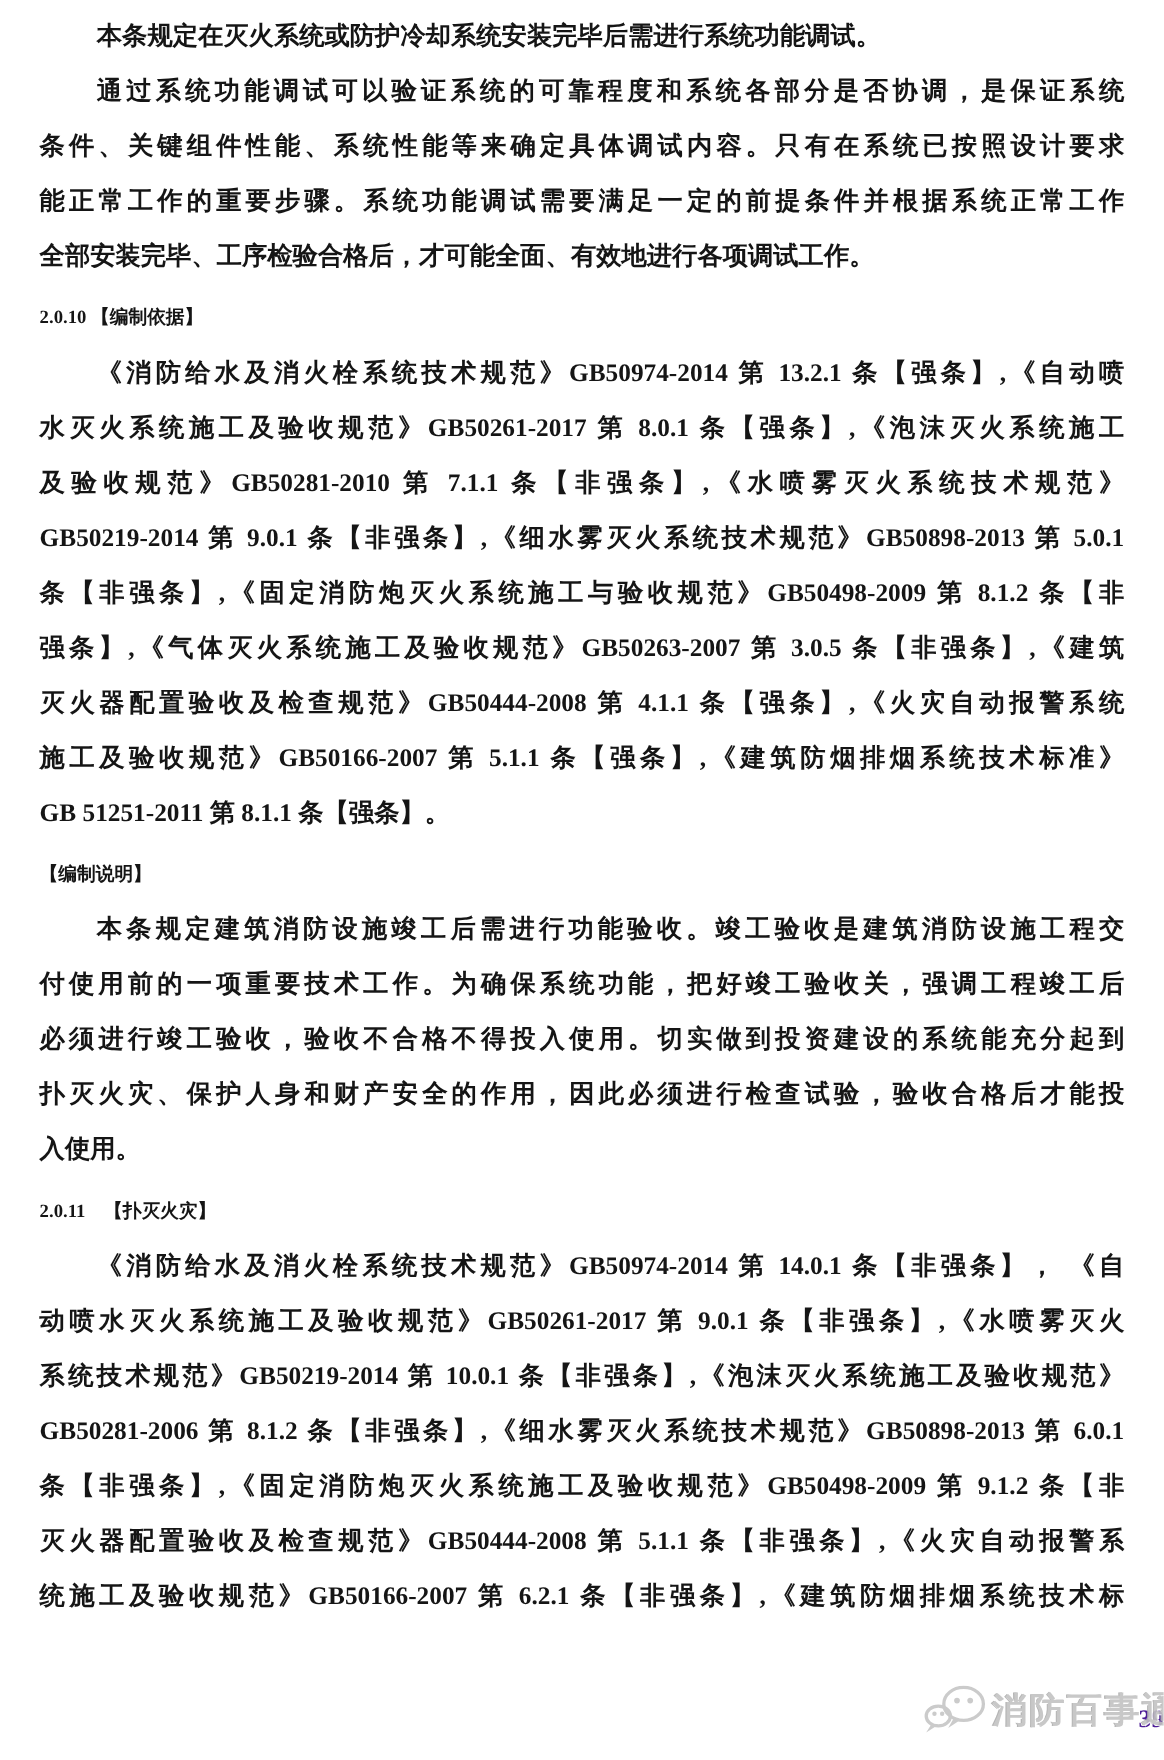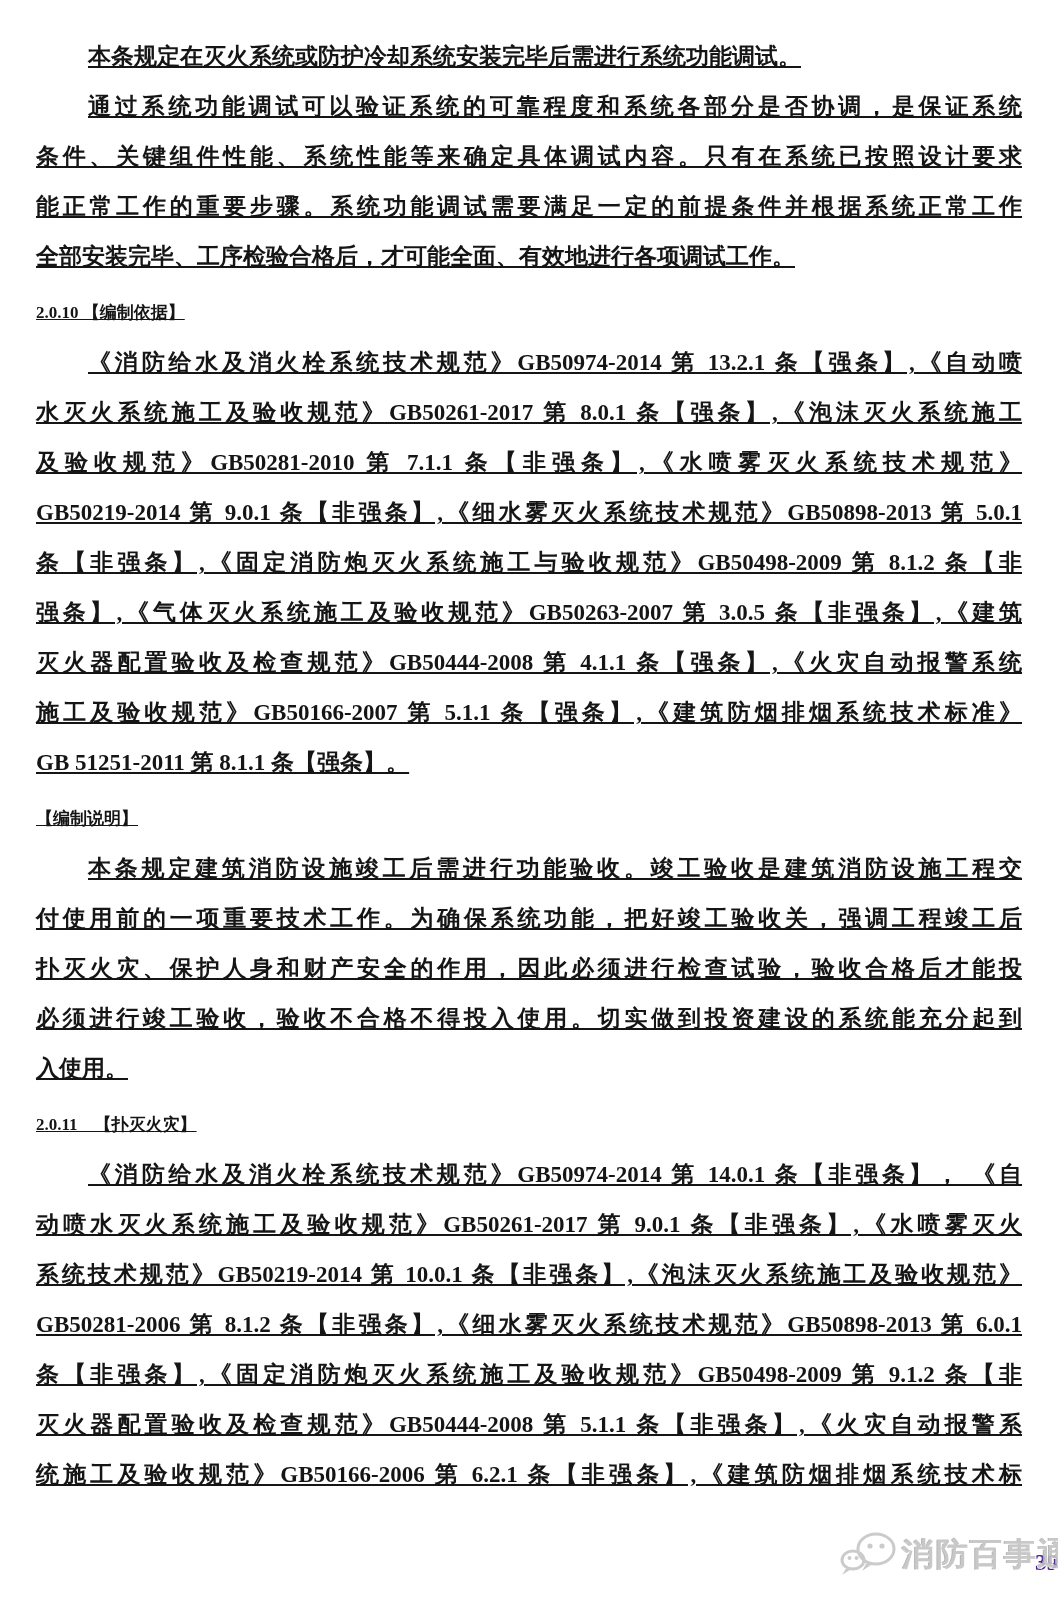--- a/index.html
+++ b/index.html
@@ -9,22 +9,21 @@
     height: 1600px;
     background: #ffffff;
     overflow: hidden;
     font-family: "Liberation Serif", "DejaVu Serif", serif;
     color: #151515;
   }
   .content {
     position: absolute;
     left: 36px;
     right: 36px;
-    top: 32px;
-    text-decoration: underline;
+    top: 8px;
   }
   .line {
     font-size: 23px;
     height: 50px;
     line-height: 50px;
     font-weight: 600;
     text-align: left;
     white-space: normal;
     overflow: visible;
   }
@@ -82,31 +81,31 @@
       <div class="line justify">及验收规范》GB50281-2010 第 7.1.1 条【非强条】,《水喷雾灭火系统技术规范》</div>
       <div class="line justify">GB50219-2014 第 9.0.1 条【非强条】,《细水雾灭火系统技术规范》GB50898-2013 第 5.0.1</div>
       <div class="line justify">条【非强条】,《固定消防炮灭火系统施工与验收规范》GB50498-2009 第 8.1.2 条【非</div>
       <div class="line justify">强条】,《气体灭火系统施工及验收规范》GB50263-2007 第 3.0.5 条【非强条】,《建筑</div>
       <div class="line justify">灭火器配置验收及检查规范》GB50444-2008 第 4.1.1 条【强条】,《火灾自动报警系统</div>
       <div class="line justify">施工及验收规范》GB50166-2007 第 5.1.1 条【强条】,《建筑防烟排烟系统技术标准》</div>
       <div class="line">GB 51251-2011 第 8.1.1 条【强条】。</div>
       <div class="line heading">【编制说明】</div>
       <div class="line indent justify">本条规定建筑消防设施竣工后需进行功能验收。竣工验收是建筑消防设施工程交</div>
       <div class="line justify">付使用前的一项重要技术工作。为确保系统功能，把好竣工验收关，强调工程竣工后</div>
+      <div class="line justify">必须进行竣工验收，验收不合格不得投入使用。切实做到投资建设的系统能充分起到</div>
       <div class="line justify">扑灭火灾、保护人身和财产安全的作用，因此必须进行检查试验，验收合格后才能投</div>
-      <div class="line justify">必须进行竣工验收，验收不合格不得投入使用。切实做到投资建设的系统能充分起到</div>
       <div class="line">入使用。</div>
       <div class="line heading">2.0.11　【扑灭火灾】</div>
       <div class="line indent justify">《消防给水及消火栓系统技术规范》GB50974-2014 第 14.0.1 条【非强条】， 《自</div>
       <div class="line justify">动喷水灭火系统施工及验收规范》GB50261-2017 第 9.0.1 条【非强条】,《水喷雾灭火</div>
       <div class="line justify">系统技术规范》GB50219-2014 第 10.0.1 条【非强条】,《泡沫灭火系统施工及验收规范》</div>
       <div class="line justify">GB50281-2006 第 8.1.2 条【非强条】,《细水雾灭火系统技术规范》GB50898-2013 第 6.0.1</div>
       <div class="line justify">条【非强条】,《固定消防炮灭火系统施工及验收规范》GB50498-2009 第 9.1.2 条【非</div>
       <div class="line justify">灭火器配置验收及检查规范》GB50444-2008 第 5.1.1 条【非强条】,《火灾自动报警系</div>
-      <div class="line justify">统施工及验收规范》GB50166-2006 第 6.2.1 条【非强条】,《建筑防烟排烟系统技术标</div>
+      <div class="line justify">统施工及验收规范》GB50166-2007 第 6.2.1 条【非强条】,《建筑防烟排烟系统技术标</div>
     </div>
 
   <div class="footer-page-number">39</div>
 
   <div class="watermark">
     <svg width="58" height="46" viewBox="0 0 58 46" aria-hidden="true">
       <ellipse cx="36" cy="17" rx="18" ry="15" fill="none" stroke="#c6c6c6" stroke-width="3"></ellipse>
       <path d="M27 30 L22 39 L34 31 Z" fill="#c6c6c6"></path>
       <circle cx="30" cy="14" r="2.6" fill="#c6c6c6"></circle>
       <circle cx="42" cy="14" r="2.6" fill="#c6c6c6"></circle>

